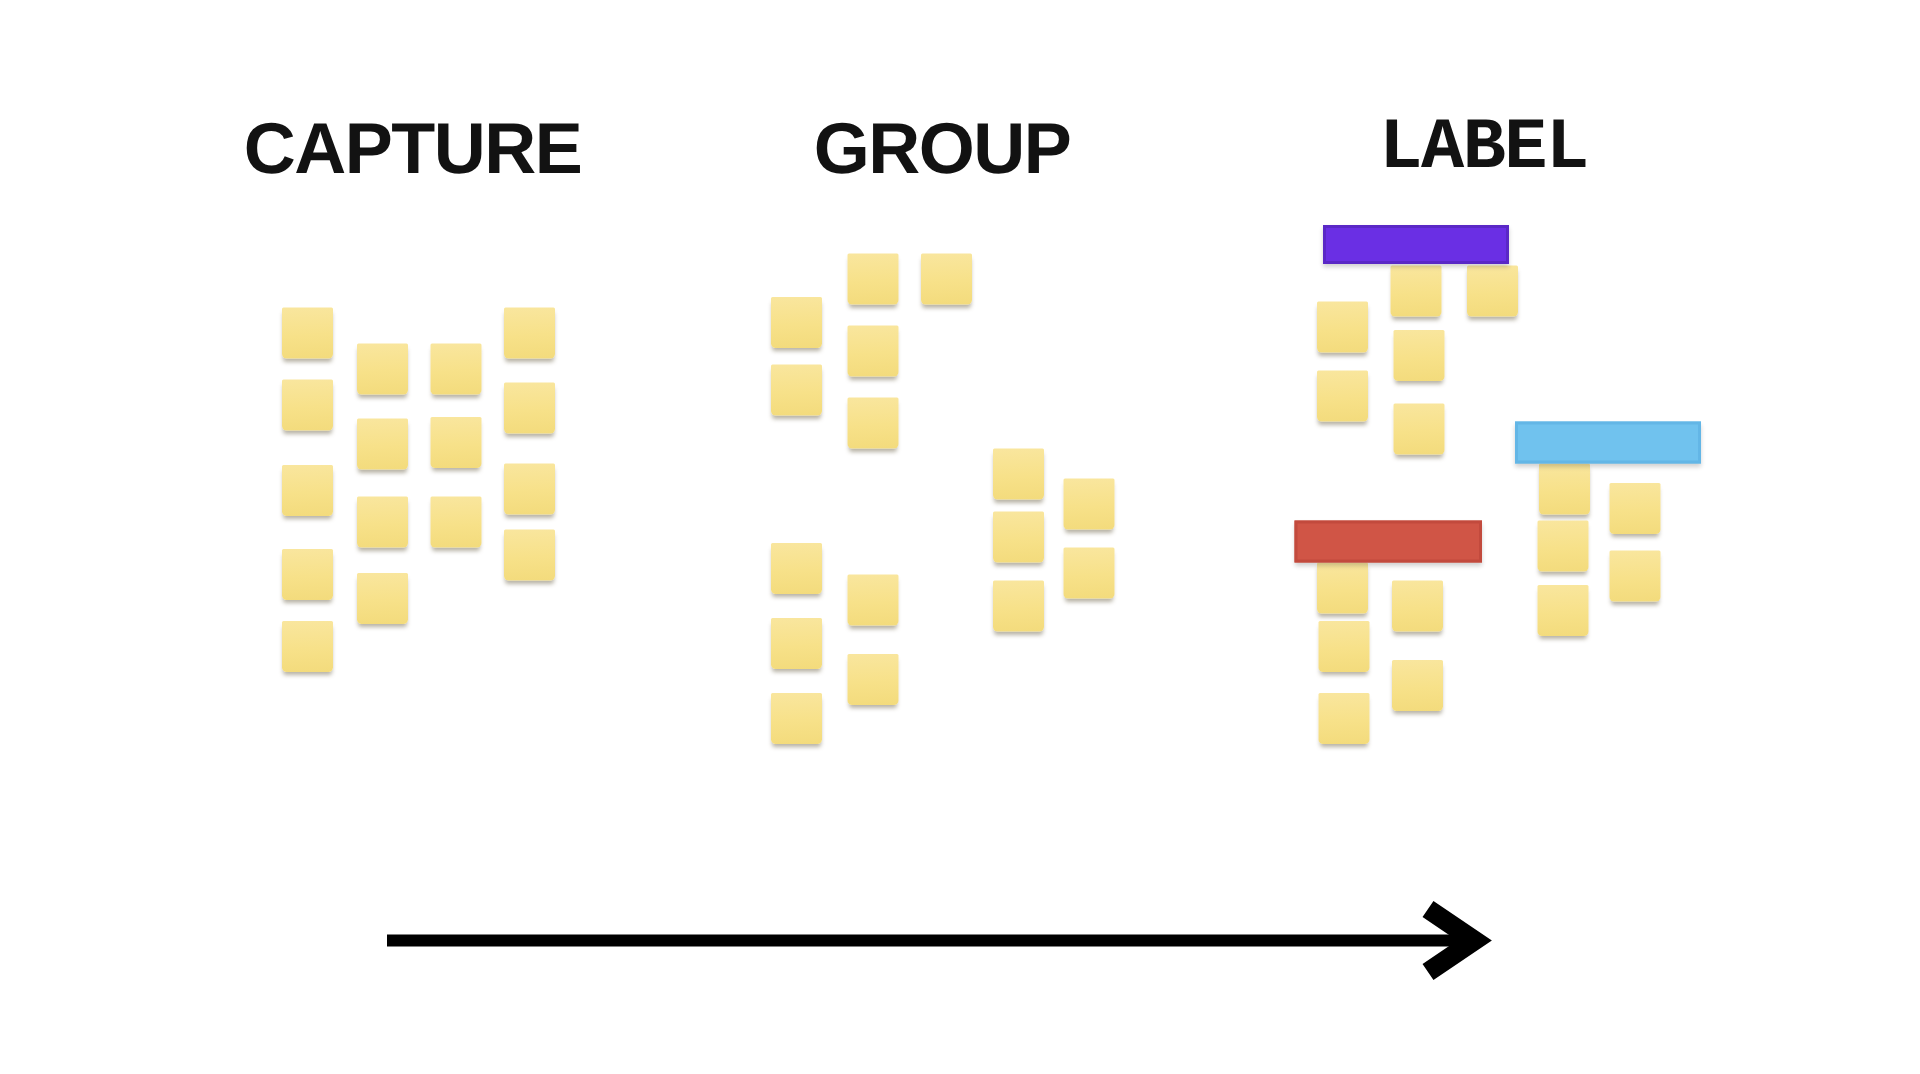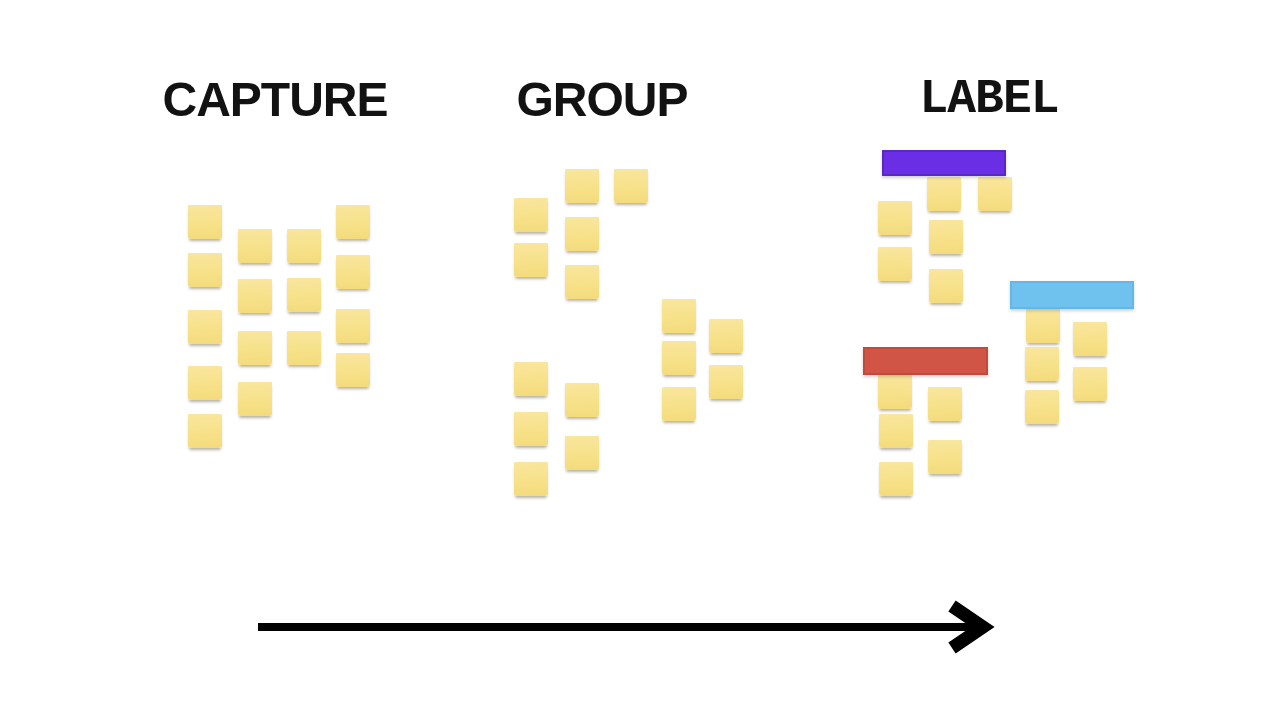--- a/index.html
+++ b/index.html
@@ -18,21 +18,21 @@
     position: absolute;
     top: 72px;
     transform: translateX(-50%);
     font-size: 48px;
     font-weight: 700;
     letter-spacing: -1px;
     color: #121212;
     white-space: nowrap;
   }
   .title-capture { left: 275px; }
-  .title-group   { left: 602px; }
+  .title-group   { left: 628px; }
   .title-label   { left: 989px; font-family: Liberation Mono, monospace; }
   .note {
     position: absolute;
     width: 34px; height: 34px;
     border-radius: 1px 1px 3px 3px;
     box-shadow: 0 3px 3px -1px rgba(95, 85, 55, 0.45);
   }
   .label-bar {
     position: absolute;
     box-shadow: 0 2px 3px rgba(0,0,0,0.18);

